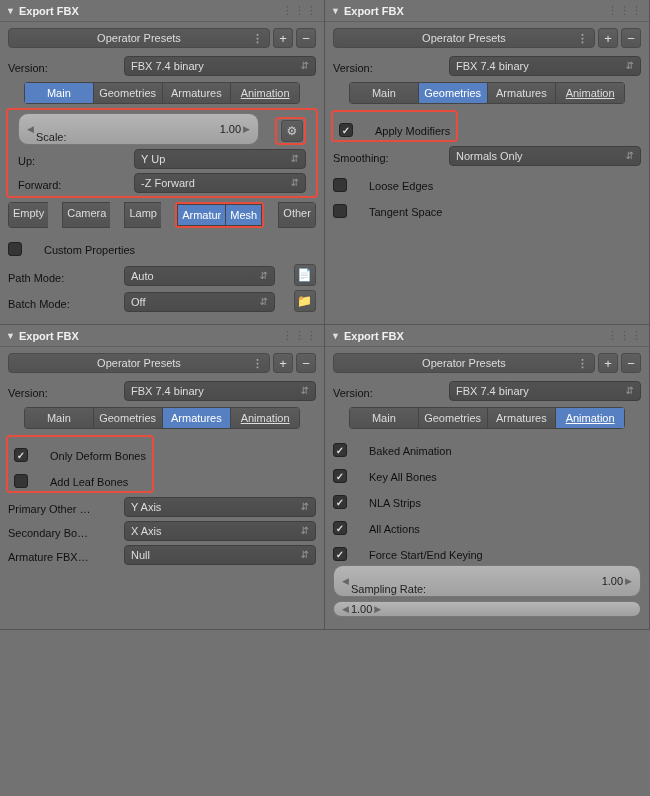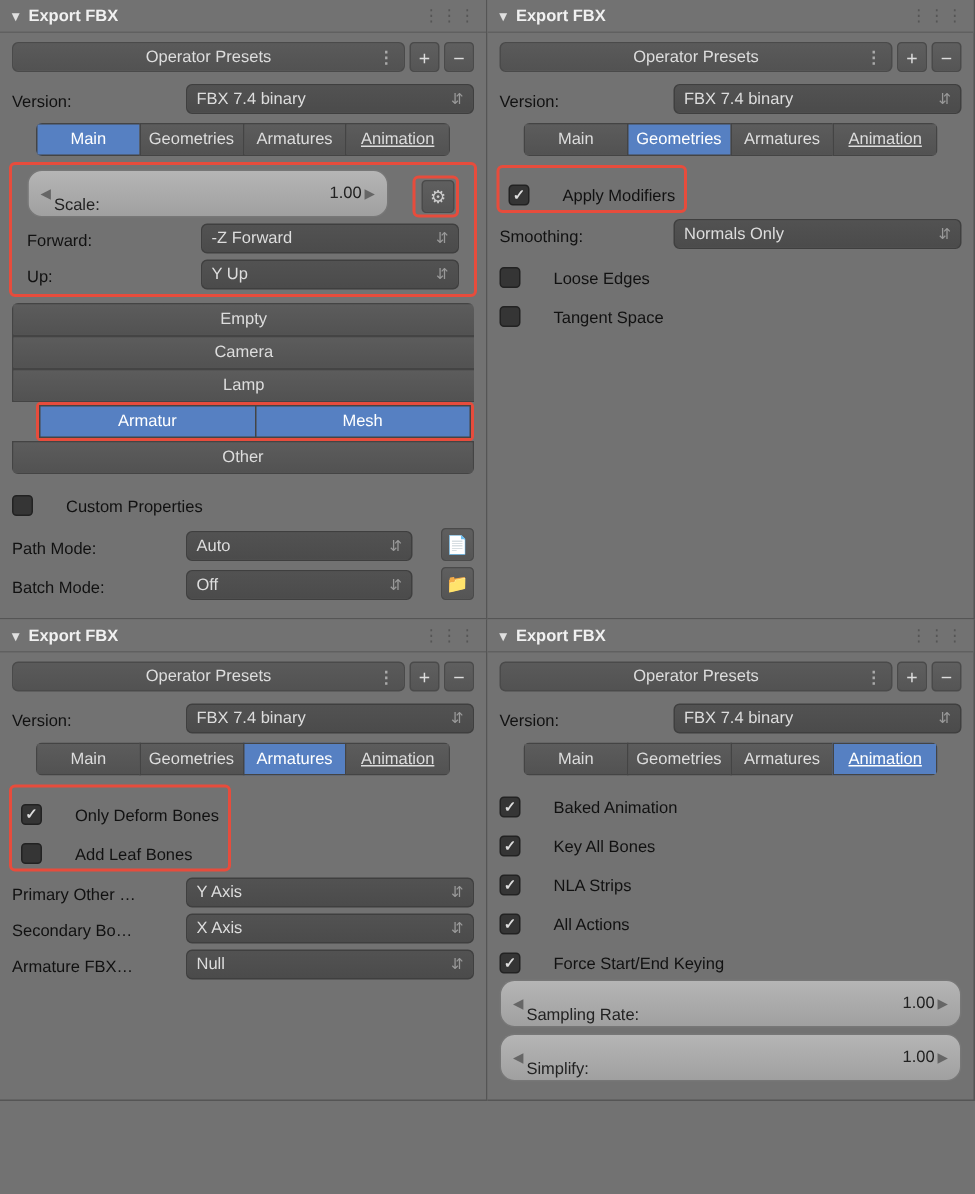--- a/index.html
+++ b/index.html
@@ -23,21 +23,21 @@
 .tab:last-child { border-right: 1px solid #444; text-decoration: underline; }
 .tab.active { background: #5680c2; color: #fff; }
 .hl-red { border: 2px solid #e74c3c; border-radius: 4px; }
 .num-field { flex: 1; display: flex; align-items: center; background: linear-gradient(#b5b5b5,#a0a0a0); border: 1px solid #777; border-radius: 10px; padding: 1px 6px; color: #222; }
 .num-field .nl { flex: 1; margin-top: 16px; }
 .num-field .nv { }
 .num-arrow { color: #666; font-size: 9px; padding: 0 2px; }
 .cb { width: 14px; height: 14px; border-radius: 3px; background: #353535; border: 1px solid #222; display: inline-flex; align-items: center; justify-content: center; margin-right: 6px; }
 .cb.checked::after { content: "✓"; color: #ddd; font-size: 10px; font-weight: bold; }
 .cb-label { color: #111; margin-top: 10px; }
-.typebtns { display: flex; margin: 4px 8px; border-radius: 4px; overflow: hidden; gap: 0; flex-direction: column; }
+.typebtns { display: flex; margin: 4px 8px; border-radius: 4px; overflow: hidden; gap: 14px; }
 .typebtn { flex: 1; text-align: center; padding: 4px 4px; background: linear-gradient(#5c5c5c,#525252); color: #ddd; border: 1px solid #444; border-right: none; }
 .typebtn:last-child { border-right: 1px solid #444; }
 .typebtn.active { background: #5680c2; color: #fff; }
 .typebtns .hl-group { display: flex; }
 .icon-btn { width: 22px; height: 22px; background: linear-gradient(#5f5f5f,#555); border: 1px solid #4a4a4a; border-radius: 3px; display: flex; align-items: center; justify-content: center; color: #ccc; font-size: 12px; margin-left: 3px;}
 .section-gap { height: 4px; }
 .folder-icon { color: #d4a940; }
 .hl-box { margin: 2px 6px; padding: 1px 2px; }
 </style>
 </head>
@@ -73,34 +73,34 @@
         <span class="num-arrow">◀</span>
         <span class="nl">Scale:</span>
         <span class="nv">1.00</span>
         <span class="num-arrow">▶</span>
       </div>
       <div class="hl-red" style="border-radius:4px;padding:1px;">
         <div class="icon-btn">⚙</div>
       </div>
     </div>
     <div class="row">
+      <span class="label">Up:</span>
+      <div class="dd">Y Up</div>
+    </div>
+    <div class="row">
       <span class="label">Forward:</span>
       <div class="dd">-Z Forward</div>
-    </div>
-    <div class="row">
-      <span class="label">Up:</span>
-      <div class="dd">Y Up</div>
     </div>
   </div>
 
   <div class="typebtns">
     <div class="typebtn">Empty</div>
     <div class="typebtn">Camera</div>
     <div class="typebtn">Lamp</div>
-    <div class="hl-red hl-group" style="border-radius:3px;margin-left:16px;">
+    <div class="hl-red hl-group" style="border-radius:3px;">
       <div class="typebtn active">Armatur</div>
       <div class="typebtn active">Mesh</div>
     </div>
     <div class="typebtn">Other</div>
   </div>
 
   <div class="row">
     <span class="cb"></span>
     <span class="cb-label">Custom Properties</span>
   </div>
@@ -248,20 +248,19 @@
     <div class="num-field">
       <span class="num-arrow">◀</span>
       <span class="nl">Sampling Rate:</span>
       <span class="nv">1.00</span>
       <span class="num-arrow">▶</span>
     </div>
   </div>
   <div class="row">
     <div class="num-field">
       <span class="num-arrow">◀</span>
-      <span class="nl">Simplify:</span>
       <span class="nv">1.00</span>
       <span class="num-arrow">▶</span>
     </div>
   </div>
 </div>
 
 </div>
 
 </body></html>

